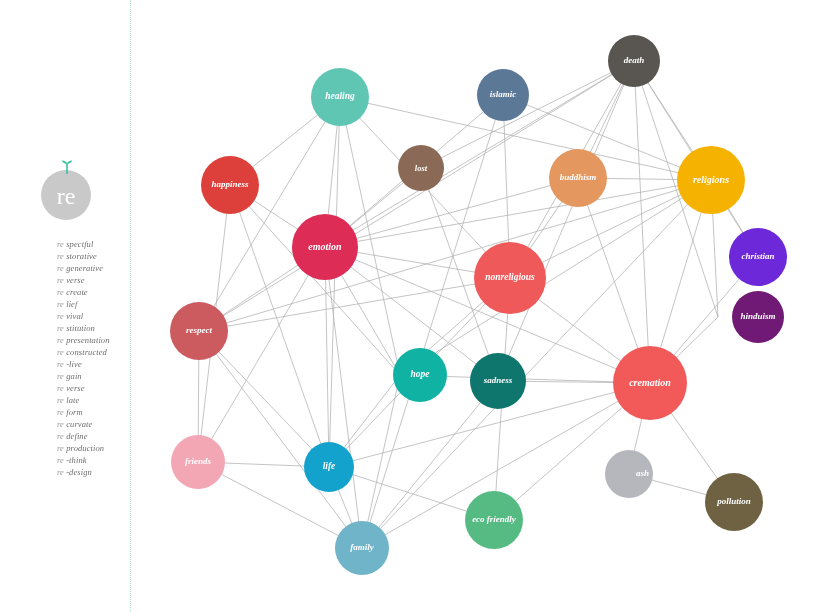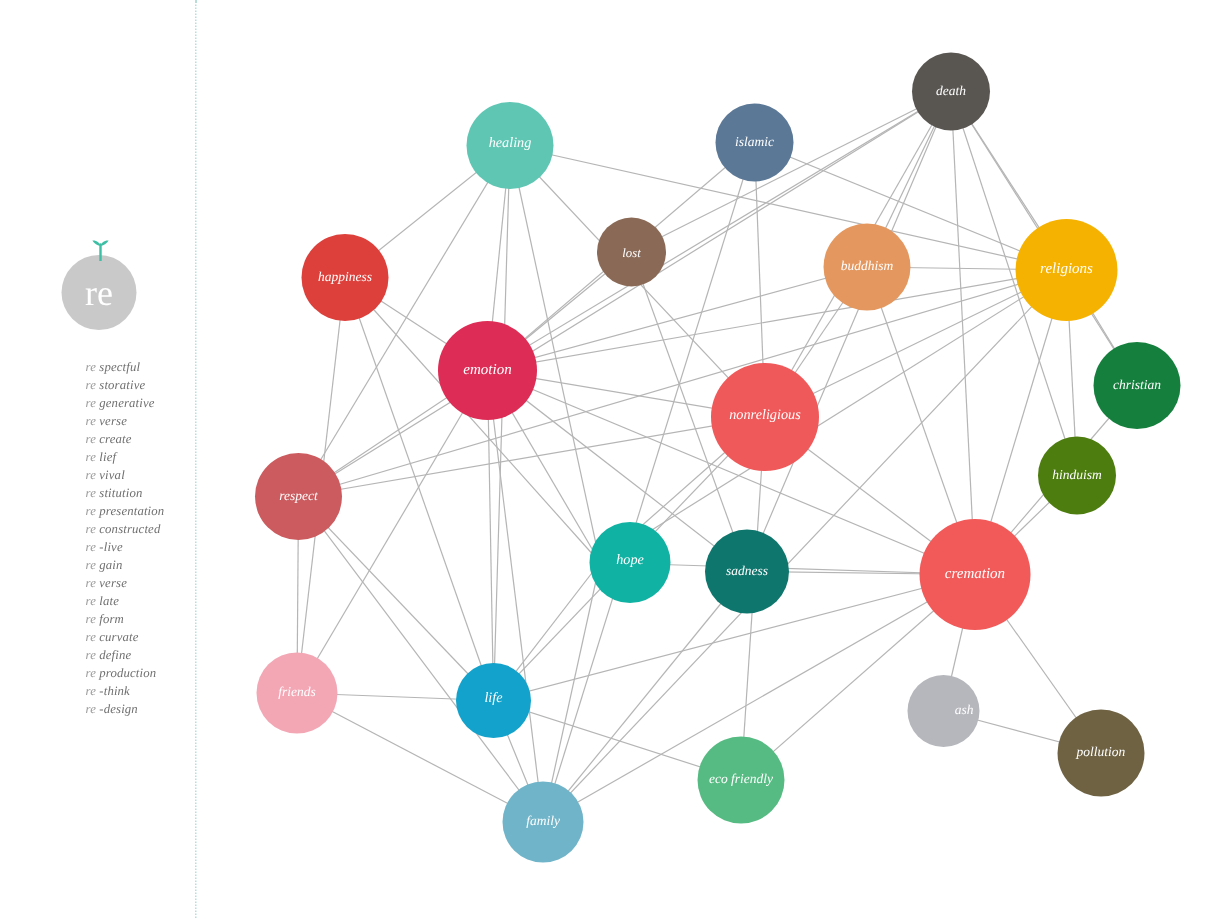--- a/index.html
+++ b/index.html
@@ -111,21 +111,21 @@
     border-radius: 50%;
     display: flex;
     align-items: center;
     justify-content: center;
     box-sizing: border-box;
   }
   .node .label {
     color: #ffffff;
     font-family: "Liberation Serif", serif;
     font-style: italic;
-    font-weight: normal;
+    font-weight: bold;
     text-align: center;
     line-height: 1.05;
     padding: 0 4px;
     white-space: nowrap;
   }
 </style>
 </head>
 <body>
 
 <div id="stage">
@@ -261,27 +261,27 @@
       </div>
       <div class="node" style="left: 549px; top: 149px; width: 58px; height: 58px; background: rgb(228, 151, 94);">
         <div class="label" style="font-size: 9px;">buddhism</div>
       </div>
       <div class="node" style="left: 677px; top: 146px; width: 68px; height: 68px; background: rgb(246, 178, 0);">
         <div class="label" style="font-size: 10px;">religions</div>
       </div>
       <div class="node" style="left: 292px; top: 214px; width: 66px; height: 66px; background: rgb(221, 44, 85);">
         <div class="label" style="font-size: 10px;">emotion</div>
       </div>
-      <div class="node" style="left: 729px; top: 228px; width: 58px; height: 58px; background: #15803d;">
+      <div class="node" style="left: 729px; top: 228px; width: 58px; height: 58px; background: #6d28d9;">
         <div class="label" style="font-size: 9px;">christian</div>
       </div>
       <div class="node" style="left: 474px; top: 242px; width: 72px; height: 72px; background: rgb(240, 89, 90);">
         <div class="label" style="font-size: 9.5px;">nonreligious</div>
       </div>
-      <div class="node" style="left: 692px; top: 291px; width: 52px; height: 52px; background: #4d7c0f;">
+      <div class="node" style="left: 732px; top: 291px; width: 52px; height: 52px; background: #701a75;">
         <div class="label" style="font-size: 9px;">hinduism</div>
       </div>
       <div class="node" style="left: 170px; top: 302px; width: 58px; height: 58px; background: rgb(203, 91, 94);">
         <div class="label" style="font-size: 9px;">respect</div>
       </div>
       <div class="node" style="left: 393px; top: 348px; width: 54px; height: 54px; background: rgb(16, 179, 163);">
         <div class="label" style="font-size: 9.5px;">hope</div>
       </div>
       <div class="node" style="left: 470px; top: 353px; width: 56px; height: 56px; background: #0f766e;">
         <div class="label" style="font-size: 9px;">sadness</div>

